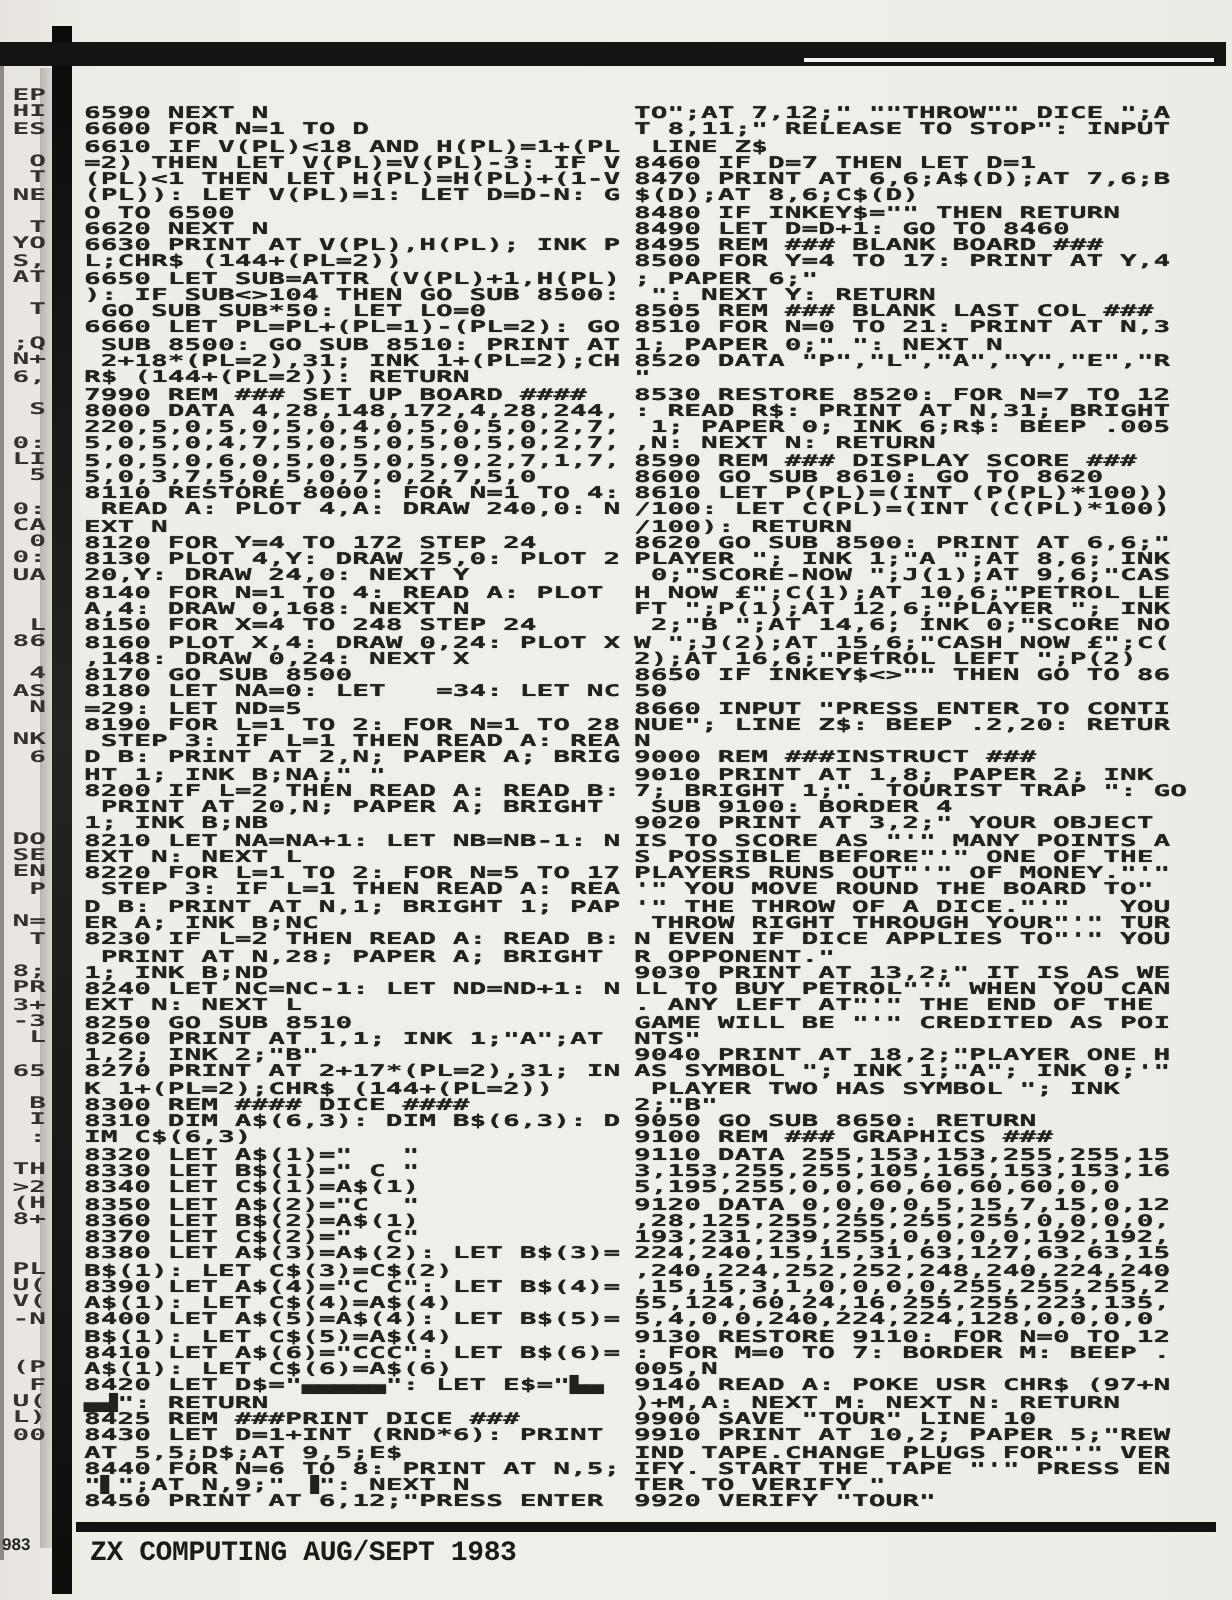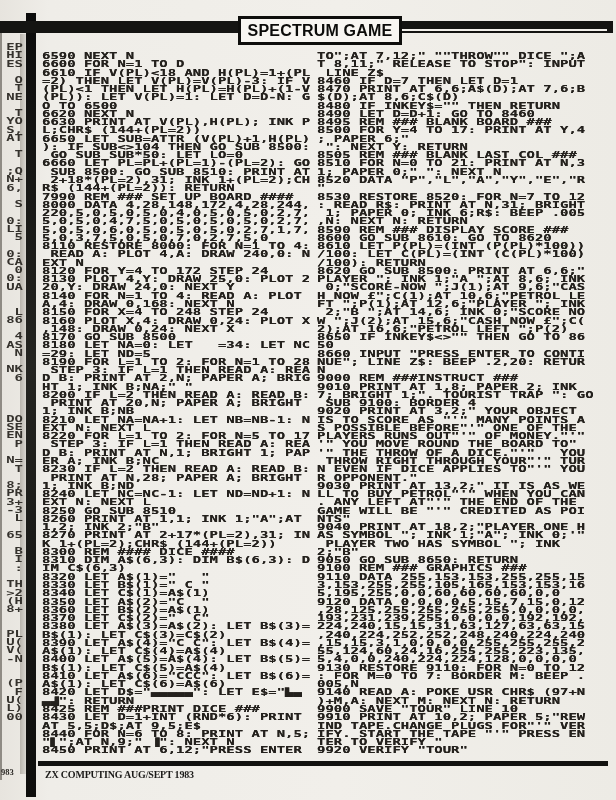--- a/index.html
+++ b/index.html
@@ -42,46 +42,43 @@
   .gutter{
     position:absolute;top:44px;right:593px;width:30px;
     transform:scaleX(1.74);transform-origin:top right;
     font-family:"DejaVu Sans Mono",monospace;font-weight:700;
     font-size:8px;color:#35322d;white-space:pre;text-align:right;
   }
   
   .footer-rule{position:absolute;left:38px;top:761px;width:570px;height:5px;background:#121210;}
   .footer-pub{
     position:absolute;left:45px;top:769px;
-    font-family:Liberation Serif, serif;font-weight:700;font-size:10px;
+    font-family:Liberation Mono, monospace;font-weight:700;font-size:14px;
     letter-spacing:-0.2px;color:#1b1a18;white-space:nowrap;
   }
   .footer-page{
     position:absolute;left:583px;top:775px;
     font-family:"DejaVu Sans",sans-serif;font-size:10px;color:#3a3835;margin-top:36px;
   }
   .footer-frag{
     position:absolute;left:1px;top:767px;
-    font-family:Liberation Serif, serif;font-weight:700;font-size:8.5px;color:#2c2a26;
+    font-family:Liberation Sans, sans-serif;font-weight:700;font-size:8.5px;color:#2c2a26;
   }
 </style>
 </head>
 <body>
 
 <div class="page">
 
   <div class="edge-line"></div>
   <div class="gutter-shade"></div>
   <div class="spine-bar"></div>
 
   <div class="band">
     <div class="band-seam"></div>
-  </div>
-  <div class="band-label">
-    <span>SPECTRUM GAME</span>
   </div>
 
   <div class="gutter"><div class="cline">EP</div><div class="cline">HI</div><div class="cline">ES</div><div class="cline"></div><div class="cline">O</div><div class="cline">T</div><div class="cline">NE</div><div class="cline"></div><div class="cline">T</div><div class="cline">YO</div><div class="cline">S,</div><div class="cline">AT</div><div class="cline"></div><div class="cline">T</div><div class="cline"></div><div class="cline">;Q</div><div class="cline">N+</div><div class="cline">6,</div><div class="cline"></div><div class="cline">S</div><div class="cline"></div><div class="cline">0:</div><div class="cline">LI</div><div class="cline">5</div><div class="cline"></div><div class="cline">0:</div><div class="cline">CA</div><div class="cline">0</div><div class="cline">0:</div><div class="cline">UA</div><div class="cline"></div><div class="cline"></div><div class="cline">L</div><div class="cline">86</div><div class="cline"></div><div class="cline">4</div><div class="cline">AS</div><div class="cline">N</div><div class="cline"></div><div class="cline">NK</div><div class="cline">6</div><div class="cline"></div><div class="cline"></div><div class="cline"></div><div class="cline"></div><div class="cline">DO</div><div class="cline">SE</div><div class="cline">EN</div><div class="cline">P</div><div class="cline"></div><div class="cline">N=</div><div class="cline">T</div><div class="cline"></div><div class="cline">8;</div><div class="cline">PR</div><div class="cline">3+</div><div class="cline">-3</div><div class="cline">L</div><div class="cline"></div><div class="cline">65</div><div class="cline"></div><div class="cline">B</div><div class="cline">I</div><div class="cline">:</div><div class="cline"></div><div class="cline">TH</div><div class="cline">&gt;2</div><div class="cline">(H</div><div class="cline">8+</div><div class="cline"></div><div class="cline"></div><div class="cline">PL</div><div class="cline">U(</div><div class="cline">V(</div><div class="cline">-N</div><div class="cline"></div><div class="cline"></div><div class="cline">(P</div><div class="cline">F</div><div class="cline">U(</div><div class="cline">L)</div><div class="cline">00</div></div>
 
   <div class="col col-left"><div class="cline">6590 NEXT N</div><div class="cline">6600 FOR N=1 TO D</div><div class="cline">6610 IF V(PL)&lt;18 AND H(PL)=1+(PL</div><div class="cline">=2) THEN LET V(PL)=V(PL)-3: IF V</div><div class="cline">(PL)&lt;1 THEN LET H(PL)=H(PL)+(1-V</div><div class="cline">(PL)): LET V(PL)=1: LET D=D-N: G</div><div class="cline">O TO 6500</div><div class="cline">6620 NEXT N</div><div class="cline">6630 PRINT AT V(PL),H(PL); INK P</div><div class="cline">L;CHR$ (144+(PL=2))</div><div class="cline">6650 LET SUB=ATTR (V(PL)+1,H(PL)</div><div class="cline">): IF SUB&lt;&gt;104 THEN GO SUB 8500:</div><div class="cline"> GO SUB SUB*50: LET LO=0</div><div class="cline">6660 LET PL=PL+(PL=1)-(PL=2): GO</div><div class="cline"> SUB 8500: GO SUB 8510: PRINT AT</div><div class="cline"> 2+18*(PL=2),31; INK 1+(PL=2);CH</div><div class="cline">R$ (144+(PL=2)): RETURN</div><div class="cline">7990 REM ### SET UP BOARD ####</div><div class="cline">8000 DATA 4,28,148,172,4,28,244,</div><div class="cline">220,5,0,5,0,5,0,4,0,5,0,5,0,2,7,</div><div class="cline">5,0,5,0,4,7,5,0,5,0,5,0,5,0,2,7,</div><div class="cline">5,0,5,0,6,0,5,0,5,0,5,0,2,7,1,7,</div><div class="cline">5,0,3,7,5,0,5,0,7,0,2,7,5,0</div><div class="cline">8110 RESTORE 8000: FOR N=1 TO 4:</div><div class="cline"> READ A: PLOT 4,A: DRAW 240,0: N</div><div class="cline">EXT N</div><div class="cline">8120 FOR Y=4 TO 172 STEP 24</div><div class="cline">8130 PLOT 4,Y: DRAW 25,0: PLOT 2</div><div class="cline">20,Y: DRAW 24,0: NEXT Y</div><div class="cline">8140 FOR N=1 TO 4: READ A: PLOT </div><div class="cline">A,4: DRAW 0,168: NEXT N</div><div class="cline">8150 FOR X=4 TO 248 STEP 24</div><div class="cline">8160 PLOT X,4: DRAW 0,24: PLOT X</div><div class="cline">,148: DRAW 0,24: NEXT X</div><div class="cline">8170 GO SUB 8500</div><div class="cline">8180 LET NA=0: LET   =34: LET NC</div><div class="cline">=29: LET ND=5</div><div class="cline">8190 FOR L=1 TO 2: FOR N=1 TO 28</div><div class="cline"> STEP 3: IF L=1 THEN READ A: REA</div><div class="cline">D B: PRINT AT 2,N; PAPER A; BRIG</div><div class="cline">HT 1; INK B;NA;" "</div><div class="cline">8200 IF L=2 THEN READ A: READ B:</div><div class="cline"> PRINT AT 20,N; PAPER A; BRIGHT </div><div class="cline">1; INK B;NB</div><div class="cline">8210 LET NA=NA+1: LET NB=NB-1: N</div><div class="cline">EXT N: NEXT L</div><div class="cline">8220 FOR L=1 TO 2: FOR N=5 TO 17</div><div class="cline"> STEP 3: IF L=1 THEN READ A: REA</div><div class="cline">D B: PRINT AT N,1; BRIGHT 1; PAP</div><div class="cline">ER A; INK B;NC</div><div class="cline">8230 IF L=2 THEN READ A: READ B:</div><div class="cline"> PRINT AT N,28; PAPER A; BRIGHT </div><div class="cline">1; INK B;ND</div><div class="cline">8240 LET NC=NC-1: LET ND=ND+1: N</div><div class="cline">EXT N: NEXT L</div><div class="cline">8250 GO SUB 8510</div><div class="cline">8260 PRINT AT 1,1; INK 1;"A";AT </div><div class="cline">1,2; INK 2;"B"</div><div class="cline">8270 PRINT AT 2+17*(PL=2),31; IN</div><div class="cline">K 1+(PL=2);CHR$ (144+(PL=2))</div><div class="cline">8300 REM #### DICE ####</div><div class="cline">8310 DIM A$(6,3): DIM B$(6,3): D</div><div class="cline">IM C$(6,3)</div><div class="cline">8320 LET A$(1)="   "</div><div class="cline">8330 LET B$(1)=" C "</div><div class="cline">8340 LET C$(1)=A$(1)</div><div class="cline">8350 LET A$(2)="C  "</div><div class="cline">8360 LET B$(2)=A$(1)</div><div class="cline">8370 LET C$(2)="  C"</div><div class="cline">8380 LET A$(3)=A$(2): LET B$(3)=</div><div class="cline">B$(1): LET C$(3)=C$(2)</div><div class="cline">8390 LET A$(4)="C C": LET B$(4)=</div><div class="cline">A$(1): LET C$(4)=A$(4)</div><div class="cline">8400 LET A$(5)=A$(4): LET B$(5)=</div><div class="cline">B$(1): LET C$(5)=A$(4)</div><div class="cline">8410 LET A$(6)="CCC": LET B$(6)=</div><div class="cline">A$(1): LET C$(6)=A$(6)</div><div class="cline">8420 LET D$="▄▄▄▄▄": LET E$="▙▄</div><div class="cline">▄▟": RETURN</div><div class="cline">8425 REM ###PRINT DICE ###</div><div class="cline">8430 LET D=1+INT (RND*6): PRINT </div><div class="cline">AT 5,5;D$;AT 9,5;E$</div><div class="cline">8440 FOR N=6 TO 8: PRINT AT N,5;</div><div class="cline">"▌";AT N,9;" ▐": NEXT N</div><div class="cline">8450 PRINT AT 6,12;"PRESS ENTER </div></div>
   <div class="col col-right"><div class="cline">TO";AT 7,12;" ""THROW"" DICE ";A</div><div class="cline">T 8,11;" RELEASE TO STOP": INPUT</div><div class="cline"> LINE Z$</div><div class="cline">8460 IF D=7 THEN LET D=1</div><div class="cline">8470 PRINT AT 6,6;A$(D);AT 7,6;B</div><div class="cline">$(D);AT 8,6;C$(D)</div><div class="cline">8480 IF INKEY$="" THEN RETURN</div><div class="cline">8490 LET D=D+1: GO TO 8460</div><div class="cline">8495 REM ### BLANK BOARD ###</div><div class="cline">8500 FOR Y=4 TO 17: PRINT AT Y,4</div><div class="cline">; PAPER 6;"</div><div class="cline"> ": NEXT Y: RETURN</div><div class="cline">8505 REM ### BLANK LAST COL ###</div><div class="cline">8510 FOR N=0 TO 21: PRINT AT N,3</div><div class="cline">1; PAPER 0;" ": NEXT N</div><div class="cline">8520 DATA "P","L","A","Y","E","R</div><div class="cline">"</div><div class="cline">8530 RESTORE 8520: FOR N=7 TO 12</div><div class="cline">: READ R$: PRINT AT N,31; BRIGHT</div><div class="cline"> 1; PAPER 0; INK 6;R$: BEEP .005</div><div class="cline">,N: NEXT N: RETURN</div><div class="cline">8590 REM ### DISPLAY SCORE ###</div><div class="cline">8600 GO SUB 8610: GO TO 8620</div><div class="cline">8610 LET P(PL)=(INT (P(PL)*100))</div><div class="cline">/100: LET C(PL)=(INT (C(PL)*100)</div><div class="cline">/100): RETURN</div><div class="cline">8620 GO SUB 8500: PRINT AT 6,6;"</div><div class="cline">PLAYER "; INK 1;"A ";AT 8,6; INK</div><div class="cline"> 0;"SCORE-NOW ";J(1);AT 9,6;"CAS</div><div class="cline">H NOW £";C(1);AT 10,6;"PETROL LE</div><div class="cline">FT ";P(1);AT 12,6;"PLAYER "; INK</div><div class="cline"> 2;"B ";AT 14,6; INK 0;"SCORE NO</div><div class="cline">W ";J(2);AT 15,6;"CASH NOW £";C(</div><div class="cline">2);AT 16,6;"PETROL LEFT ";P(2)</div><div class="cline">8650 IF INKEY$&lt;&gt;"" THEN GO TO 86</div><div class="cline">50</div><div class="cline">8660 INPUT "PRESS ENTER TO CONTI</div><div class="cline">NUE"; LINE Z$: BEEP .2,20: RETUR</div><div class="cline">N</div><div class="cline">9000 REM ###INSTRUCT ###</div><div class="cline">9010 PRINT AT 1,8; PAPER 2; INK </div><div class="cline">7; BRIGHT 1;". TOURIST TRAP ": GO</div><div class="cline"> SUB 9100: BORDER 4</div><div class="cline">9020 PRINT AT 3,2;" YOUR OBJECT </div><div class="cline">IS TO SCORE AS "'" MANY POINTS A</div><div class="cline">S POSSIBLE BEFORE"'" ONE OF THE </div><div class="cline">PLAYERS RUNS OUT"'" OF MONEY."'"</div><div class="cline">'" YOU MOVE ROUND THE BOARD TO"</div><div class="cline">'" THE THROW OF A DICE."'"   YOU</div><div class="cline"> THROW RIGHT THROUGH YOUR"'" TUR</div><div class="cline">N EVEN IF DICE APPLIES TO"'" YOU</div><div class="cline">R OPPONENT."</div><div class="cline">9030 PRINT AT 13,2;" IT IS AS WE</div><div class="cline">LL TO BUY PETROL"'" WHEN YOU CAN</div><div class="cline">. ANY LEFT AT"'" THE END OF THE </div><div class="cline">GAME WILL BE "'" CREDITED AS POI</div><div class="cline">NTS"</div><div class="cline">9040 PRINT AT 18,2;"PLAYER ONE H</div><div class="cline">AS SYMBOL "; INK 1;"A"; INK 0;'"</div><div class="cline"> PLAYER TWO HAS SYMBOL "; INK </div><div class="cline">2;"B"</div><div class="cline">9050 GO SUB 8650: RETURN</div><div class="cline">9100 REM ### GRAPHICS ###</div><div class="cline">9110 DATA 255,153,153,255,255,15</div><div class="cline">3,153,255,255,105,165,153,153,16</div><div class="cline">5,195,255,0,0,60,60,60,60,0,0</div><div class="cline">9120 DATA 0,0,0,0,5,15,7,15,0,12</div><div class="cline">,28,125,255,255,255,255,0,0,0,0,</div><div class="cline">193,231,239,255,0,0,0,0,192,192,</div><div class="cline">224,240,15,15,31,63,127,63,63,15</div><div class="cline">,240,224,252,252,248,240,224,240</div><div class="cline">,15,15,3,1,0,0,0,0,255,255,255,2</div><div class="cline">55,124,60,24,16,255,255,223,135,</div><div class="cline">5,4,0,0,240,224,224,128,0,0,0,0</div><div class="cline">9130 RESTORE 9110: FOR N=0 TO 12</div><div class="cline">: FOR M=0 TO 7: BORDER M: BEEP .</div><div class="cline">005,N</div><div class="cline">9140 READ A: POKE USR CHR$ (97+N</div><div class="cline">)+M,A: NEXT M: NEXT N: RETURN</div><div class="cline">9900 SAVE "TOUR" LINE 10</div><div class="cline">9910 PRINT AT 10,2; PAPER 5;"REW</div><div class="cline">IND TAPE.CHANGE PLUGS FOR"'" VER</div><div class="cline">IFY. START THE TAPE "'" PRESS EN</div><div class="cline">TER TO VERIFY "</div><div class="cline">9920 VERIFY "TOUR"</div></div>
 
   <div class="footer-rule"></div>
   <div class="footer-pub">ZX COMPUTING AUG/SEPT 1983</div>
   <div class="footer-page">57</div>

